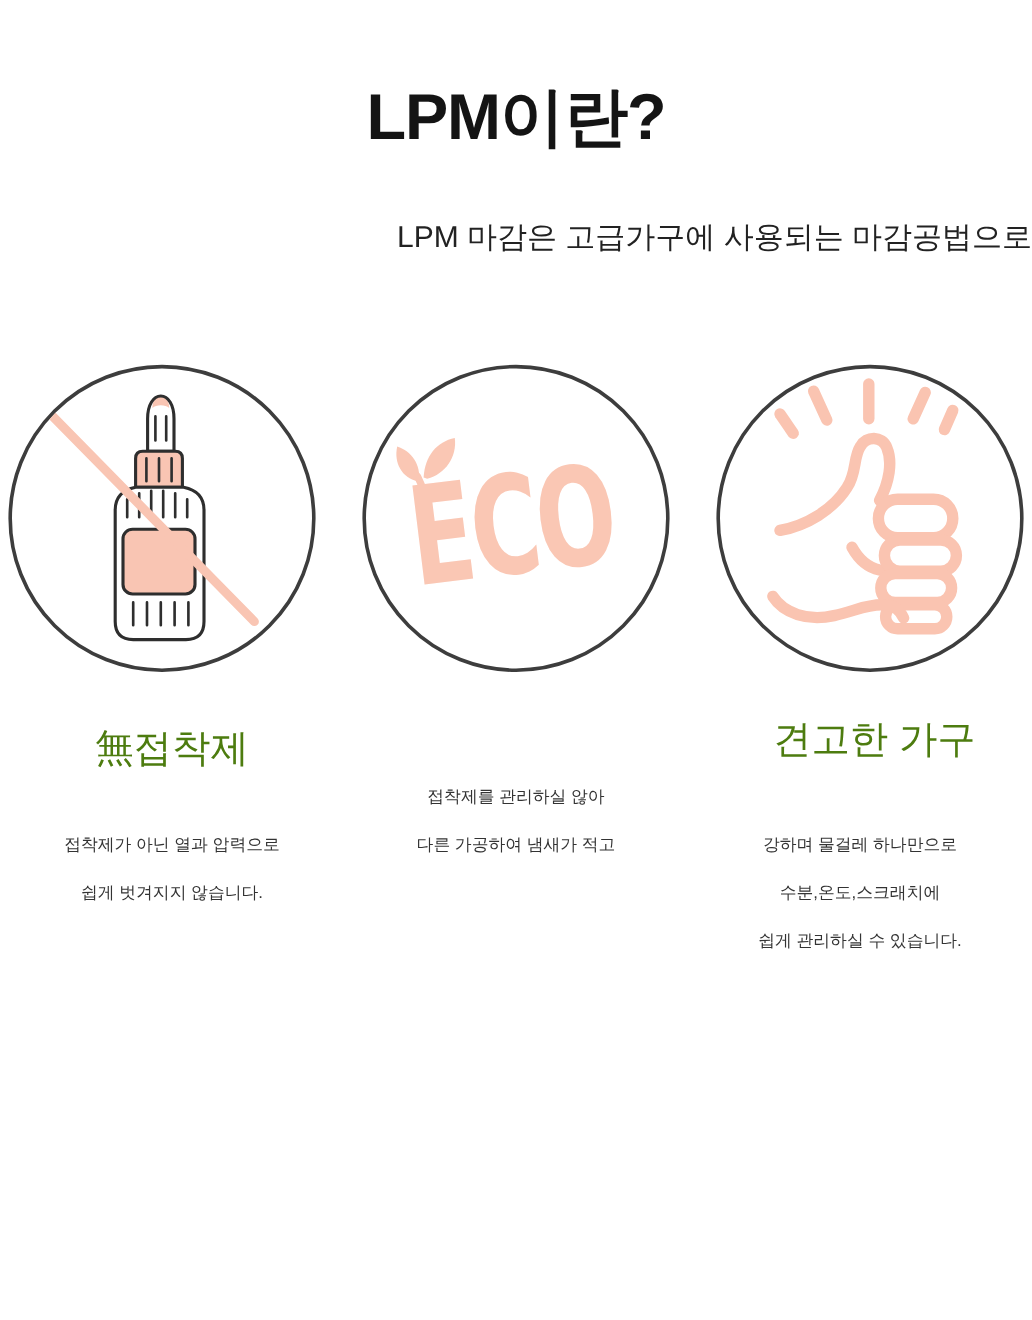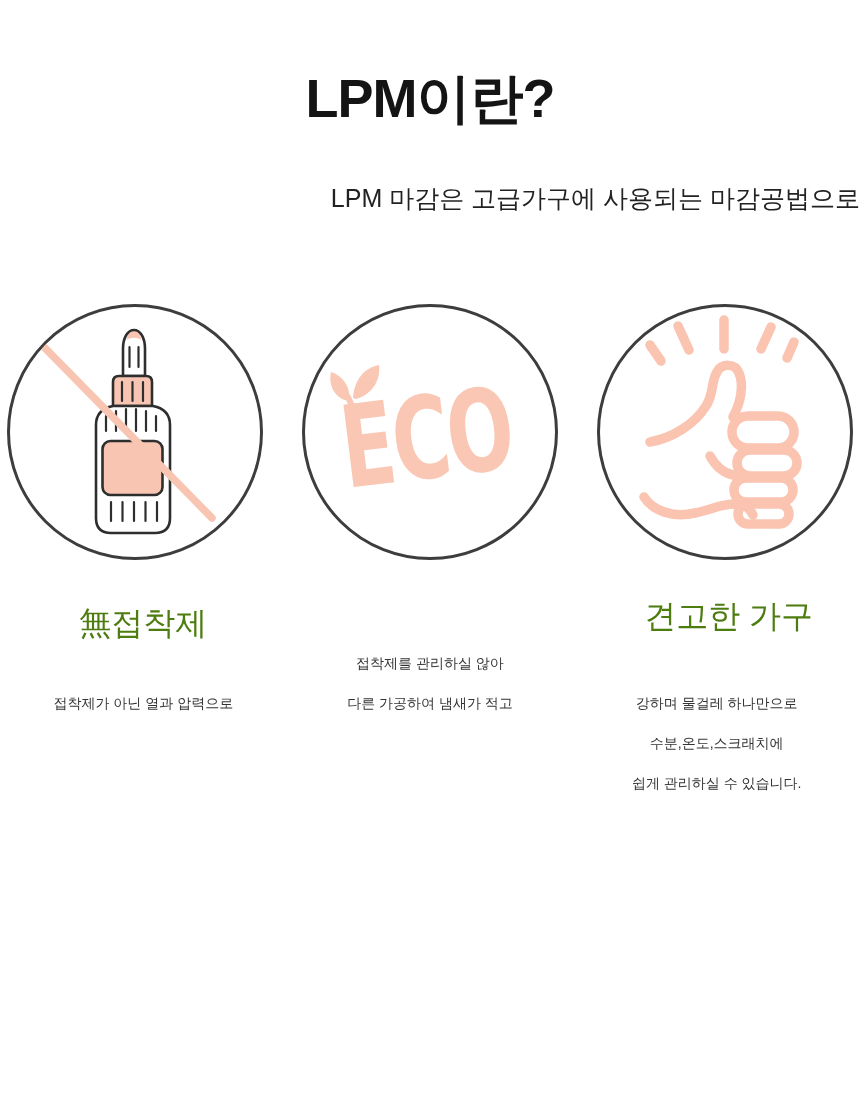--- a/index.html
+++ b/index.html
@@ -138,20 +138,21 @@
       <path d="M 44,190 C 53,204 73,211 95,206 C 113,202 121,197 135,197 C 146,197 150,202 153,208"></path>
     </svg>
   </div>
 </div>
 
 <div class="features-row">
   <div class="feature">
     <div class="feature-heading">無접착제</div>
     <div class="feature-desc">
       <div>접착제가 아닌 열과 압력으로</div>
+      <div>쉽게 벗겨지지 않습니다.</div>
     </div>
   </div>
   <div class="feature">
     <div class="feature-desc">
       <div>접착제를 관리하실 않아</div>
       <div>다른 가공하여 냄새가 적고</div>
     </div>
   </div>
   <div class="feature">
     <div class="feature-heading">견고한 가구</div>

